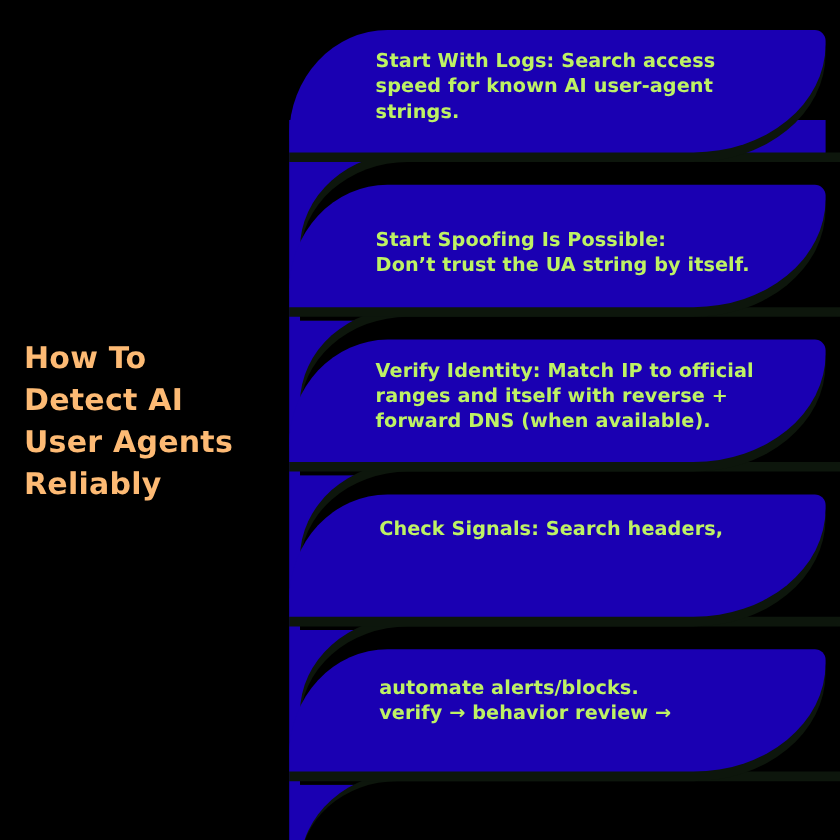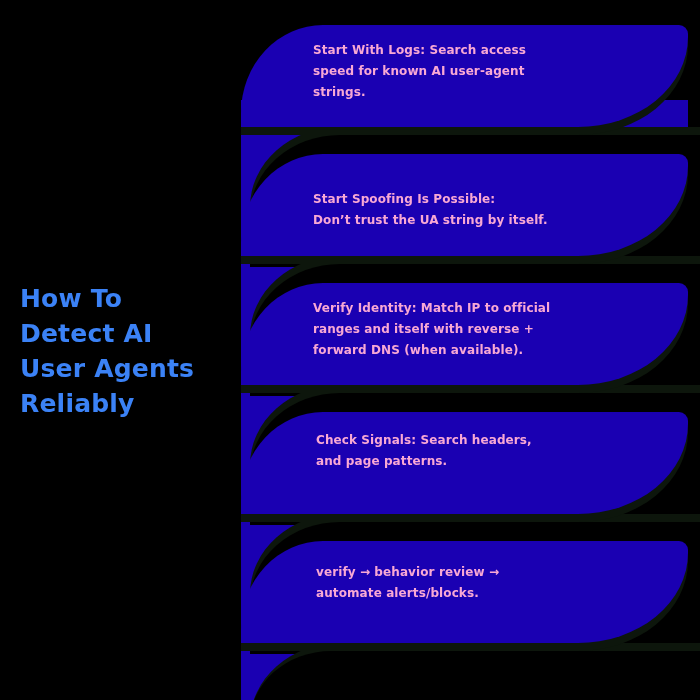--- a/index.html
+++ b/index.html
@@ -1,30 +1,30 @@
 <!DOCTYPE html>
 <html><head>
 <meta charset="utf-8">
 <style>
   html, body { margin: 0; padding: 0; }
   body { width: 700px; height: 700px; background: #000; position: relative; overflow: hidden;
          font-family: "DejaVu Sans", sans-serif; }
-  .title { position: absolute; left: 20px; top: 281px; color: #3b82f6; font-weight: bold;
+  .title { position: absolute; left: 20px; top: 281px; color: #fdba74; font-weight: bold;
            font-size: 25px; line-height: 35px; letter-spacing: 0.2px; }
   .title div { white-space: nowrap; }
   .column { position: absolute; left: 241px; top: 100px; width: 447px; height: 600px; background: #1a00b2; }
   .gap { position: absolute; left: 250px; width: 460px; height: 140px; background: #0d160c;
          border-top-left-radius: 90px 80px; }
   .gap .inner { position: absolute; left: 0; top: 8px; right: 0; bottom: 0; background: #000;
          border-top-left-radius: 90px 80px; }
   .card { position: absolute; left: 241px; width: 447px; height: 102px; background: #1a00b2;
           border-top-left-radius: 82px 88px; border-top-right-radius: 9px;
           border-bottom-right-radius: 110px 90px; border-bottom-left-radius: 0;
           box-shadow: 0 8px 0 #0d160c; }
-  .card .text { position: absolute; color: #f9a8d4; font-weight: bold; font-size: 12px;
+  .card .text { position: absolute; color: #bef264; font-weight: bold; font-size: 16px;
           line-height: 21px; letter-spacing: 0.1px; }
   .card .text div { white-space: nowrap; }
 </style>
 </head>
 <body>
 
 <div class="title">
   <div>How To</div>
   <div>Detect AI</div>
   <div>User Agents</div>
@@ -68,22 +68,21 @@
   <div class="text" style="left:72px; top:15px">
     <div>Verify Identity: Match IP to official</div>
     <div>ranges and itself with reverse +</div>
     <div>forward DNS (when available).</div>
   </div>
 </div>
 
 <div class="card" style="top:412px">
   <div class="text" style="left:75px; top:18px">
     <div>Check Signals: Search headers,</div>
-    <div>and page patterns.</div>
   </div>
 </div>
 
 <div class="card" style="top:541px">
   <div class="text" style="left:75px; top:21px">
+    <div>automate alerts/blocks.</div>
     <div>verify → behavior review →</div>
-    <div>automate alerts/blocks.</div>
   </div>
 </div>
 
 </body></html>

